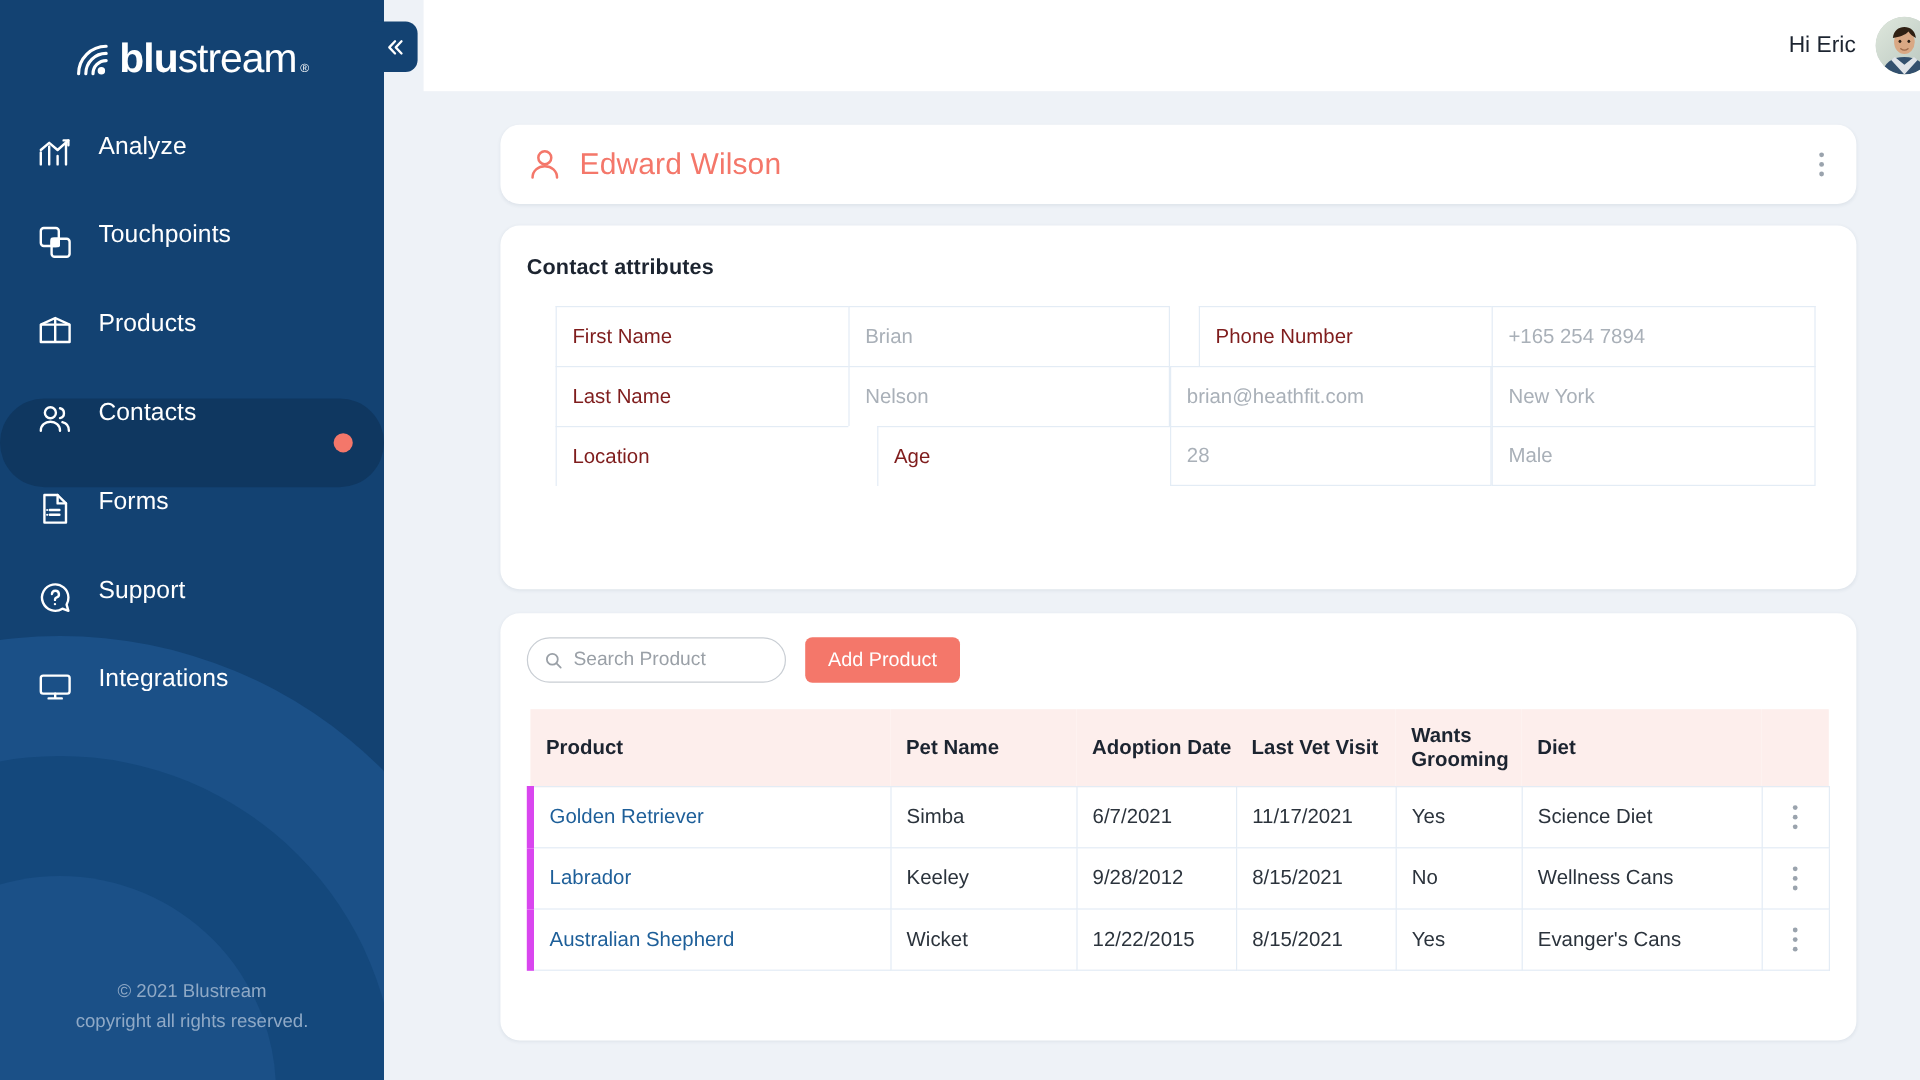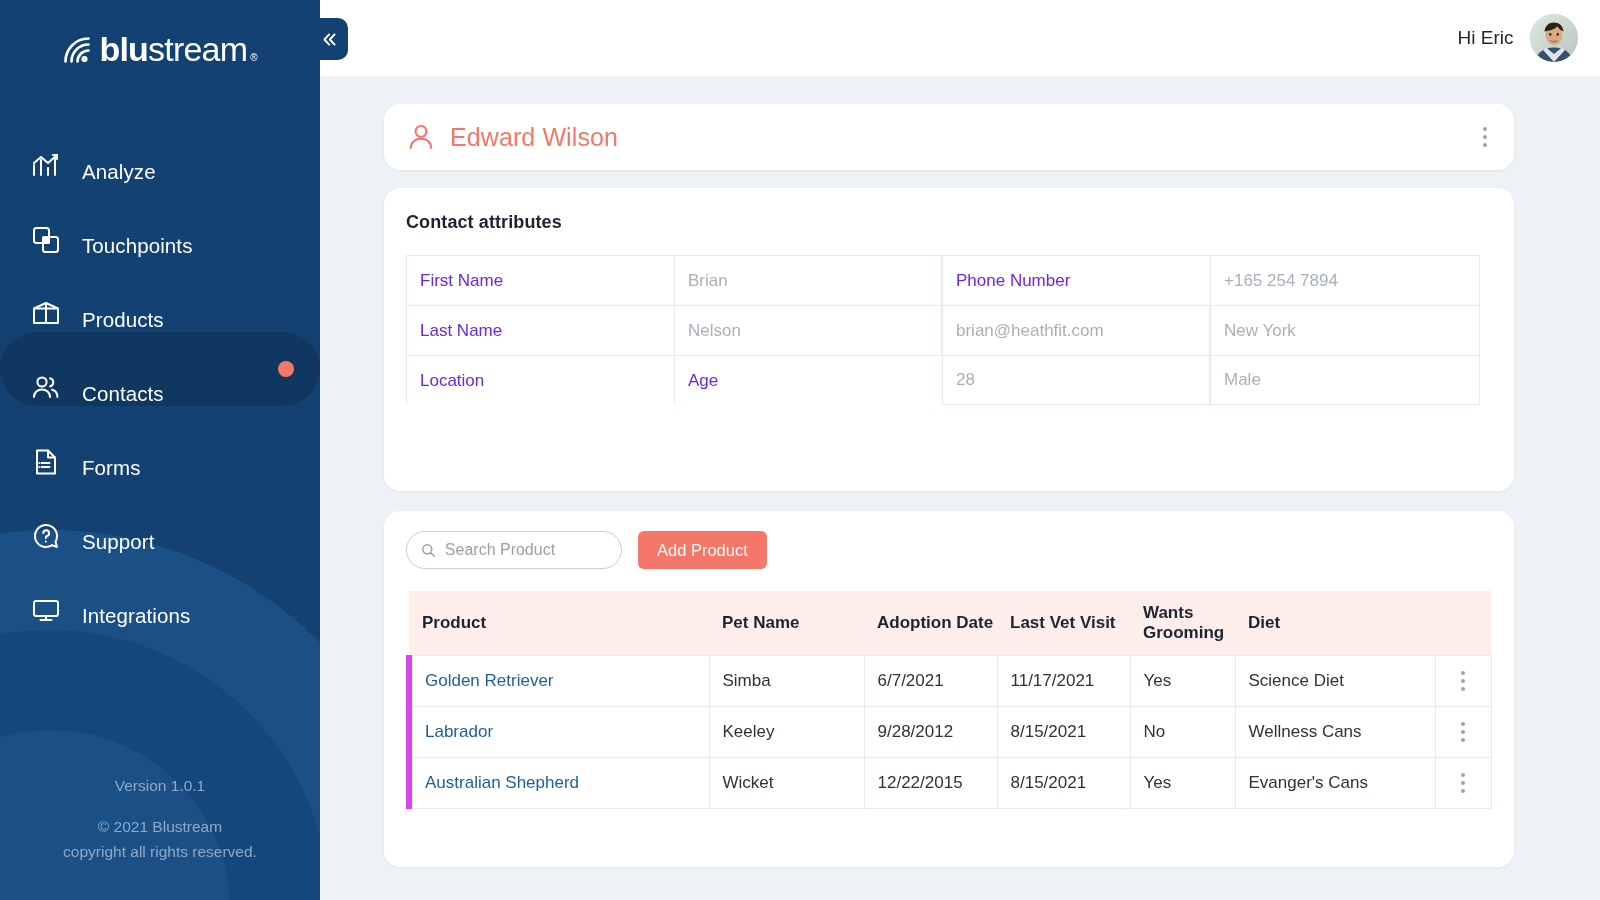--- a/index.html
+++ b/index.html
@@ -2,21 +2,21 @@
 <html><head>
 <meta charset="utf-8">
 <style>
   * { box-sizing: border-box; margin: 0; padding: 0; }
   html, body {
     width: 1600px; height: 900px;
     font-family: "Liberation Sans", sans-serif;
     background: #eef2f7;
     overflow: hidden;
   }
-  .app { position: relative; width: 1600px; height: 900px; display: flex; }
+  .app { position: relative; width: 1600px; height: 900px; display: flex; gap: 33px; }
 
   
   .sidebar {
     position: relative;
     width: 320px; height: 900px;
     background: #134272;
     flex: 0 0 320px;
     overflow: hidden;
     z-index: 5;
   }
@@ -37,21 +37,21 @@
     position: relative; top: 1px;
   }
   .logo-text b { font-weight: 700; }
   .logo-text span.lt { font-weight: 400; }
   .logo-reg { color:#fff; font-size: 10px; position: relative; top: -2px; }
 
   .nav { position: relative; z-index: 2; margin-top: 14px; }
   .nav-item {
     position: relative;
     height: 74px; margin: 0 0 0 0;
-    display: flex; align-items: flex-end;
+    display: flex; align-items: flex-start;
     padding-left: 28px;
     cursor: pointer;
   }
   .nav-item .ico { width: 36px; height: 36px; flex: 0 0 36px; display:flex; align-items:center; justify-content:center; }
   .nav-item .lbl {
     color: #ffffff; font-size: 20.5px; margin-left: 18px; letter-spacing: .1px;
   }
   .nav-item.active {
     background: #0f3760;
     border-radius: 40px;
@@ -121,21 +121,21 @@
 
   
   .attr-card { padding: 24px 22px 36px 22px; margin-bottom: 20px; }
   .attr-title { font-size: 18px; font-weight: 700; color: #1c2430; margin-bottom: 22px; letter-spacing: .1px; }
   .attr-grid { display: grid; grid-template-columns: 268px 268px 268px 270px; }
   .attr-cell {
     height: 50px; display: flex; align-items: center;
     padding-left: 13px; font-size: 17px;
     border: 1px solid #e3ecf5; border-right: none; border-bottom: none;
   }
-  .attr-cell.lab { color: #6d28d9; }
+  .attr-cell.lab { color: #7f1d1d; margin-left: 24px; }
   .attr-cell.val { color: #a9b0b8; }
   .attr-cell.edge { border-right: 1px solid #e3ecf5; }
   .attr-cell.lastrow { border-bottom: 1px solid #e3ecf5; }
   .attr-cell.blank { border: none; }
 
   
   .prod-card { padding: 20px 22px 58px 22px; }
   .prod-tools { display: flex; justify-content: flex-start; align-items: center; gap: 16px; margin-bottom: 22px; }
   .search-box {
     width: 216px; height: 38px; border: 1px solid #c9ced4; border-radius: 19px;
@@ -272,21 +272,20 @@
           <svg width="30" height="30" viewBox="0 0 30 30" fill="none" stroke="#fff" stroke-width="2" stroke-linecap="round" stroke-linejoin="round">
             <rect x="3" y="6" width="24" height="15" rx="2"></rect>
             <path d="M15 21v4M9.5 25h11"></path>
           </svg>
         </span>
         <span class="lbl">Integrations</span>
       </div>
     </nav>
 
     <div class="sb-footer">
-      <span class="ver">Version 1.0.1</span>
       <div>© 2021 Blustream</div>
       <div>copyright all rights reserved.</div>
     </div>
   </aside>
 
   <div class="collapse-btn">
     <svg width="17" height="17" viewBox="0 0 17 17" fill="none" stroke="#fff" stroke-width="1.9" stroke-linecap="round" stroke-linejoin="round">
       <path d="M8.2 3.4 3.4 8.5l4.8 5.1"></path>
       <path d="M13.6 3.4 8.8 8.5l4.8 5.1"></path>
     </svg>

